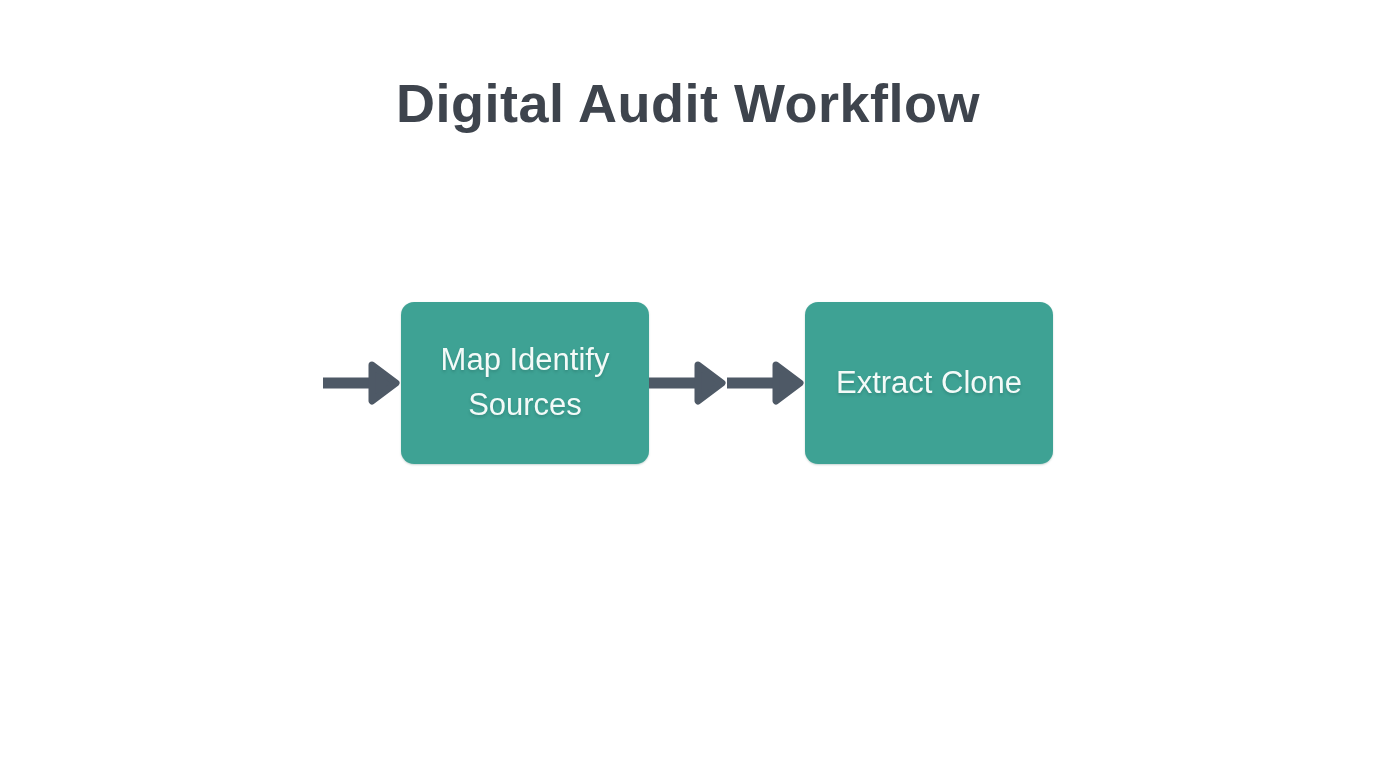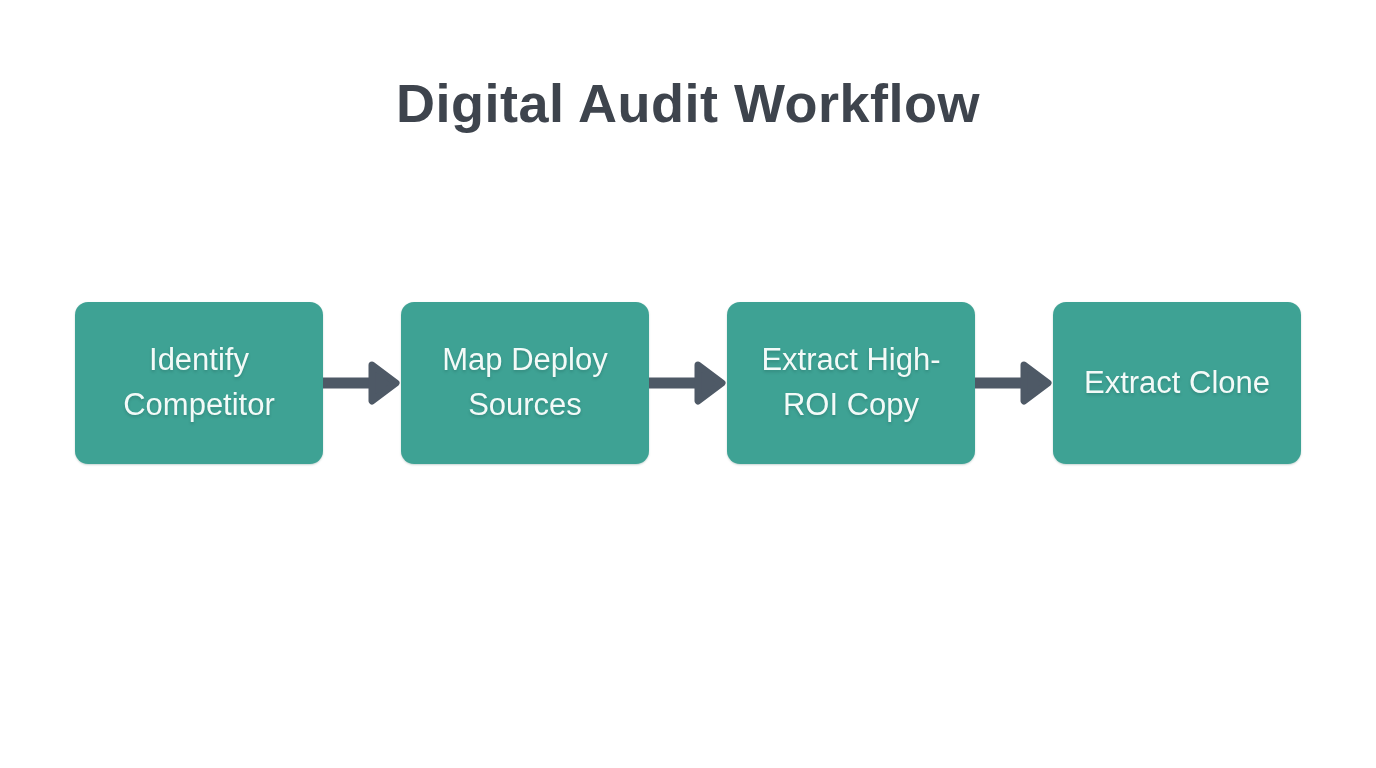--- a/index.html
+++ b/index.html
@@ -67,45 +67,39 @@
 </style>
 </head>
 <body>
 
 <div class="canvas">
 
   <h1 class="diagram-title">Digital Audit Workflow</h1>
 
   <div class="flow-row">
 
+
+    <div class="flow-arrow">
+      <svg width="78" height="52" viewBox="0 0 78 52" aria-hidden="true">
+        <path d="M0 26 H52" stroke="#4e5966" stroke-width="11" fill="none"></path>
+        <path d="M49 8 L73 26 L49 44 Z" fill="#4e5966" stroke="#4e5966" stroke-width="7" stroke-linejoin="round"></path>
+      </svg>
+    </div>
+
     <div class="step-box">
-      <span class="step-label">Identify Competitor</span>
+      <span class="step-label">Map Identify Sources</span>
     </div>
 
     <div class="flow-arrow">
       <svg width="78" height="52" viewBox="0 0 78 52" aria-hidden="true">
         <path d="M0 26 H52" stroke="#4e5966" stroke-width="11" fill="none"></path>
         <path d="M49 8 L73 26 L49 44 Z" fill="#4e5966" stroke="#4e5966" stroke-width="7" stroke-linejoin="round"></path>
       </svg>
     </div>
 
-    <div class="step-box">
-      <span class="step-label">Map Deploy Sources</span>
-    </div>
-
-    <div class="flow-arrow">
-      <svg width="78" height="52" viewBox="0 0 78 52" aria-hidden="true">
-        <path d="M0 26 H52" stroke="#4e5966" stroke-width="11" fill="none"></path>
-        <path d="M49 8 L73 26 L49 44 Z" fill="#4e5966" stroke="#4e5966" stroke-width="7" stroke-linejoin="round"></path>
-      </svg>
-    </div>
-
-    <div class="step-box">
-      <span class="step-label">Extract High-ROI Copy</span>
-    </div>
 
     <div class="flow-arrow">
       <svg width="78" height="52" viewBox="0 0 78 52" aria-hidden="true">
         <path d="M0 26 H52" stroke="#4e5966" stroke-width="11" fill="none"></path>
         <path d="M49 8 L73 26 L49 44 Z" fill="#4e5966" stroke="#4e5966" stroke-width="7" stroke-linejoin="round"></path>
       </svg>
     </div>
 
     <div class="step-box">
       <span class="step-label">Extract Clone</span>

